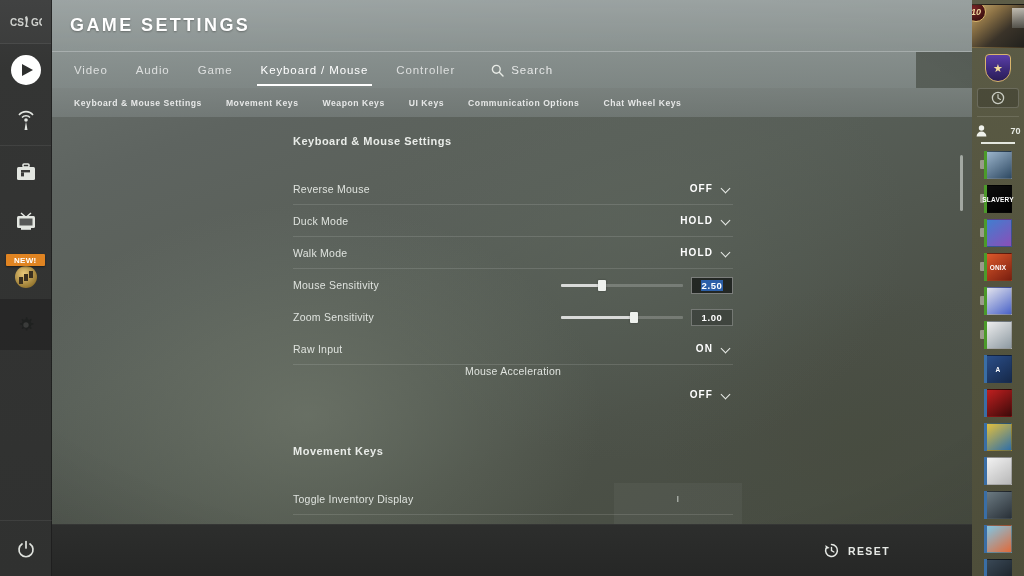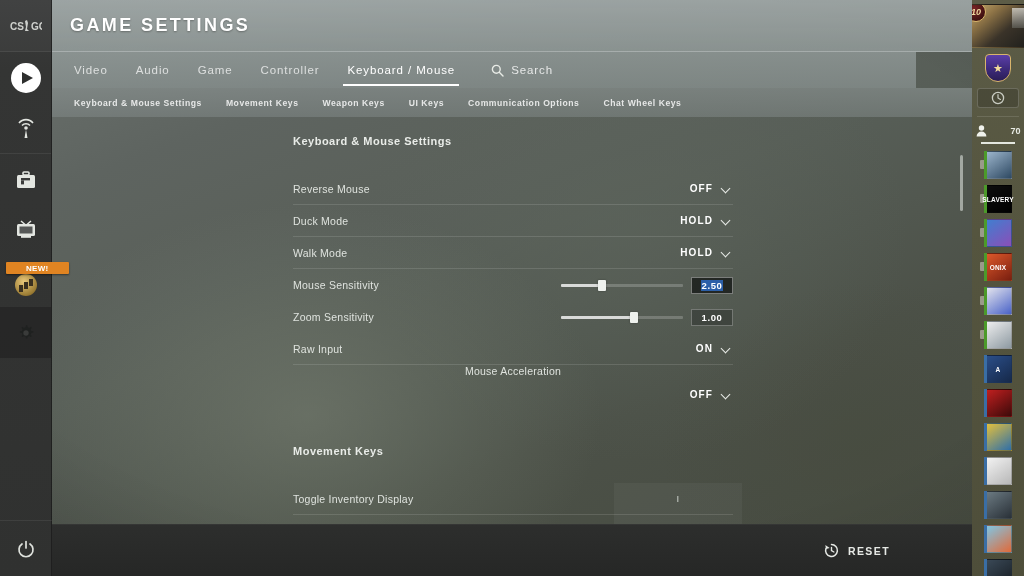--- a/index.html
+++ b/index.html
@@ -27,21 +27,21 @@
   }
 
   
   .sidebar {
     position: absolute; left: 0; top: 0; width: 52px; height: 576px;
     background: linear-gradient(180deg, #3b3c3c 0%, #343534 12%, #303130 100%);
     border-right: 1px solid rgba(0,0,0,.35);
     z-index: 40;
   }
   .sb-logo {
-    height: 52px; display: flex; align-items: center; justify-content: center;
+    height: 44px; display: flex; align-items: center; justify-content: center;
     border-bottom: 1px solid rgba(255,255,255,.07);
     background: rgba(255,255,255,.03);
   }
   .sb-logo svg { opacity: .85; }
   .sb-item {
     position: relative; height: 51px;
     display: flex; align-items: center; justify-content: center;
     cursor: pointer;
   }
   .sb-item.sep-after { border-bottom: 1px solid rgba(255,255,255,.07); }
@@ -56,21 +56,21 @@
     width: 0; height: 0;
     border-left: 11px solid #2e2f2e;
     border-top: 6.5px solid transparent;
     border-bottom: 6.5px solid transparent;
     margin-left: 3px;
   }
   .new-badge {
     position: absolute; top: 6px; left: 6px;
     background: #e08422; color: #fff;
     font-size: 8px; font-weight: bold; letter-spacing: .3px;
-    padding: 2px 20px 1px; border-radius: 1px;
+    padding: 2px 8px 1px; border-radius: 1px;
     z-index: 3;
     box-shadow: 0 1px 2px rgba(0,0,0,.45);
   }
   .medal-icon {
     width: 22px; height: 22px; border-radius: 50%;
     background: radial-gradient(circle at 40% 35%, #e9c87a, #9a7b33 70%, #5e4a1c);
     position: relative; overflow: hidden;
     margin-top: 7px;
   }
   .medal-icon::before {
@@ -394,22 +394,22 @@
   </div>
 
   <div class="header">
     <div class="page-title">GAME SETTINGS</div>
   </div>
 
   <div class="tabbar">
     <div class="tab">Video</div>
     <div class="tab">Audio</div>
     <div class="tab">Game</div>
+    <div class="tab active">Keyboard / Mouse</div>
     <div class="tab">Controller</div>
-    <div class="tab active">Keyboard / Mouse</div>
     <div class="search-tab">
       <svg width="13" height="13" viewBox="0 0 13 13">
         <circle cx="5.3" cy="5.3" r="3.9" stroke="#e8ebe6" stroke-width="1.4" fill="none"></circle>
         <line x1="8.3" y1="8.3" x2="12" y2="12" stroke="#e8ebe6" stroke-width="1.4" stroke-linecap="round"></line>
       </svg>
       <span>Search</span>
     </div>
   </div>
 
   <div class="subtabbar">

